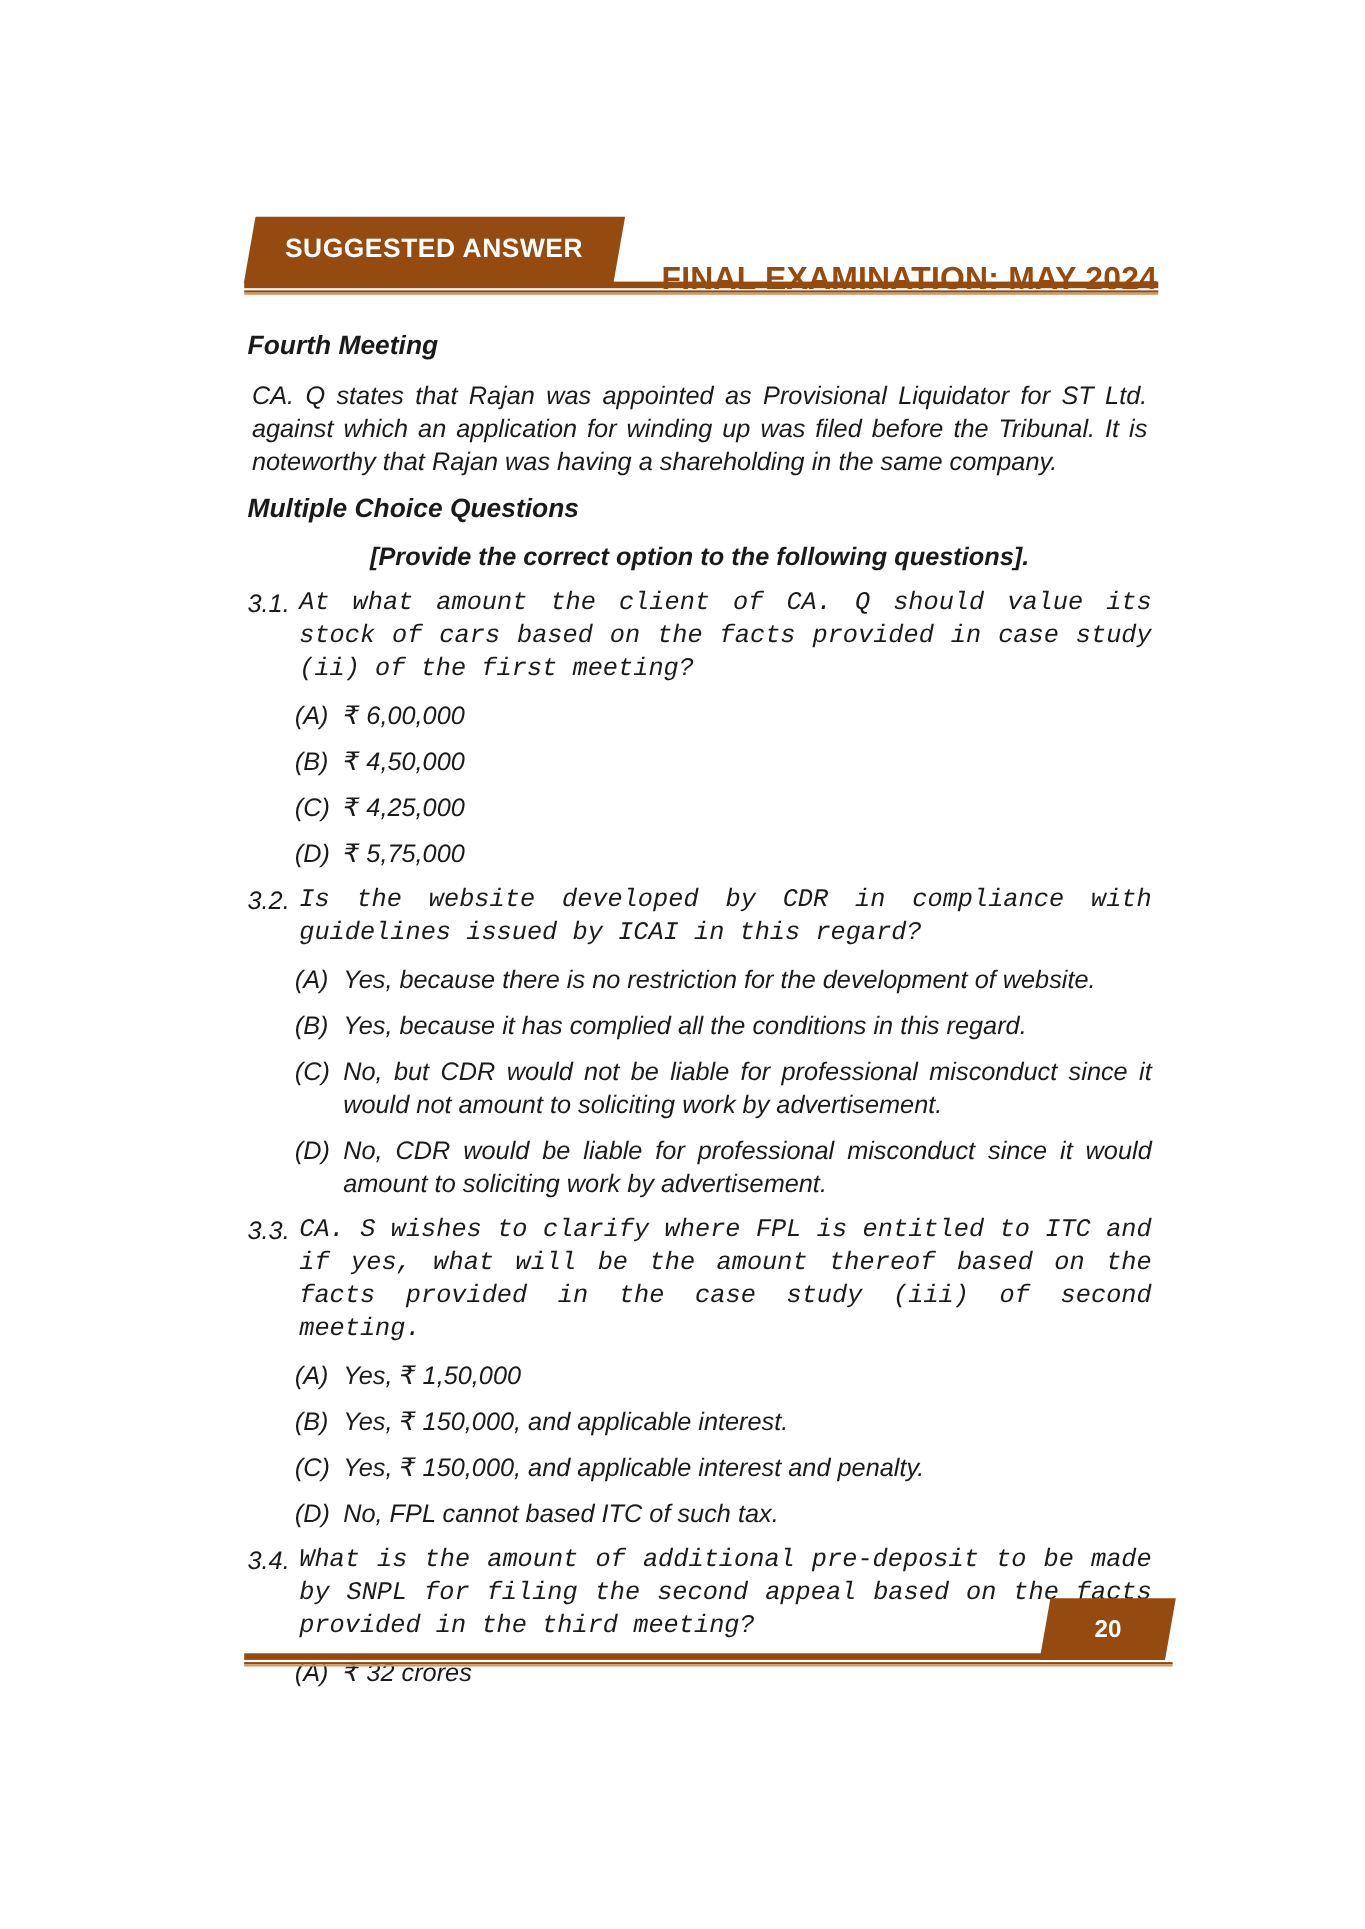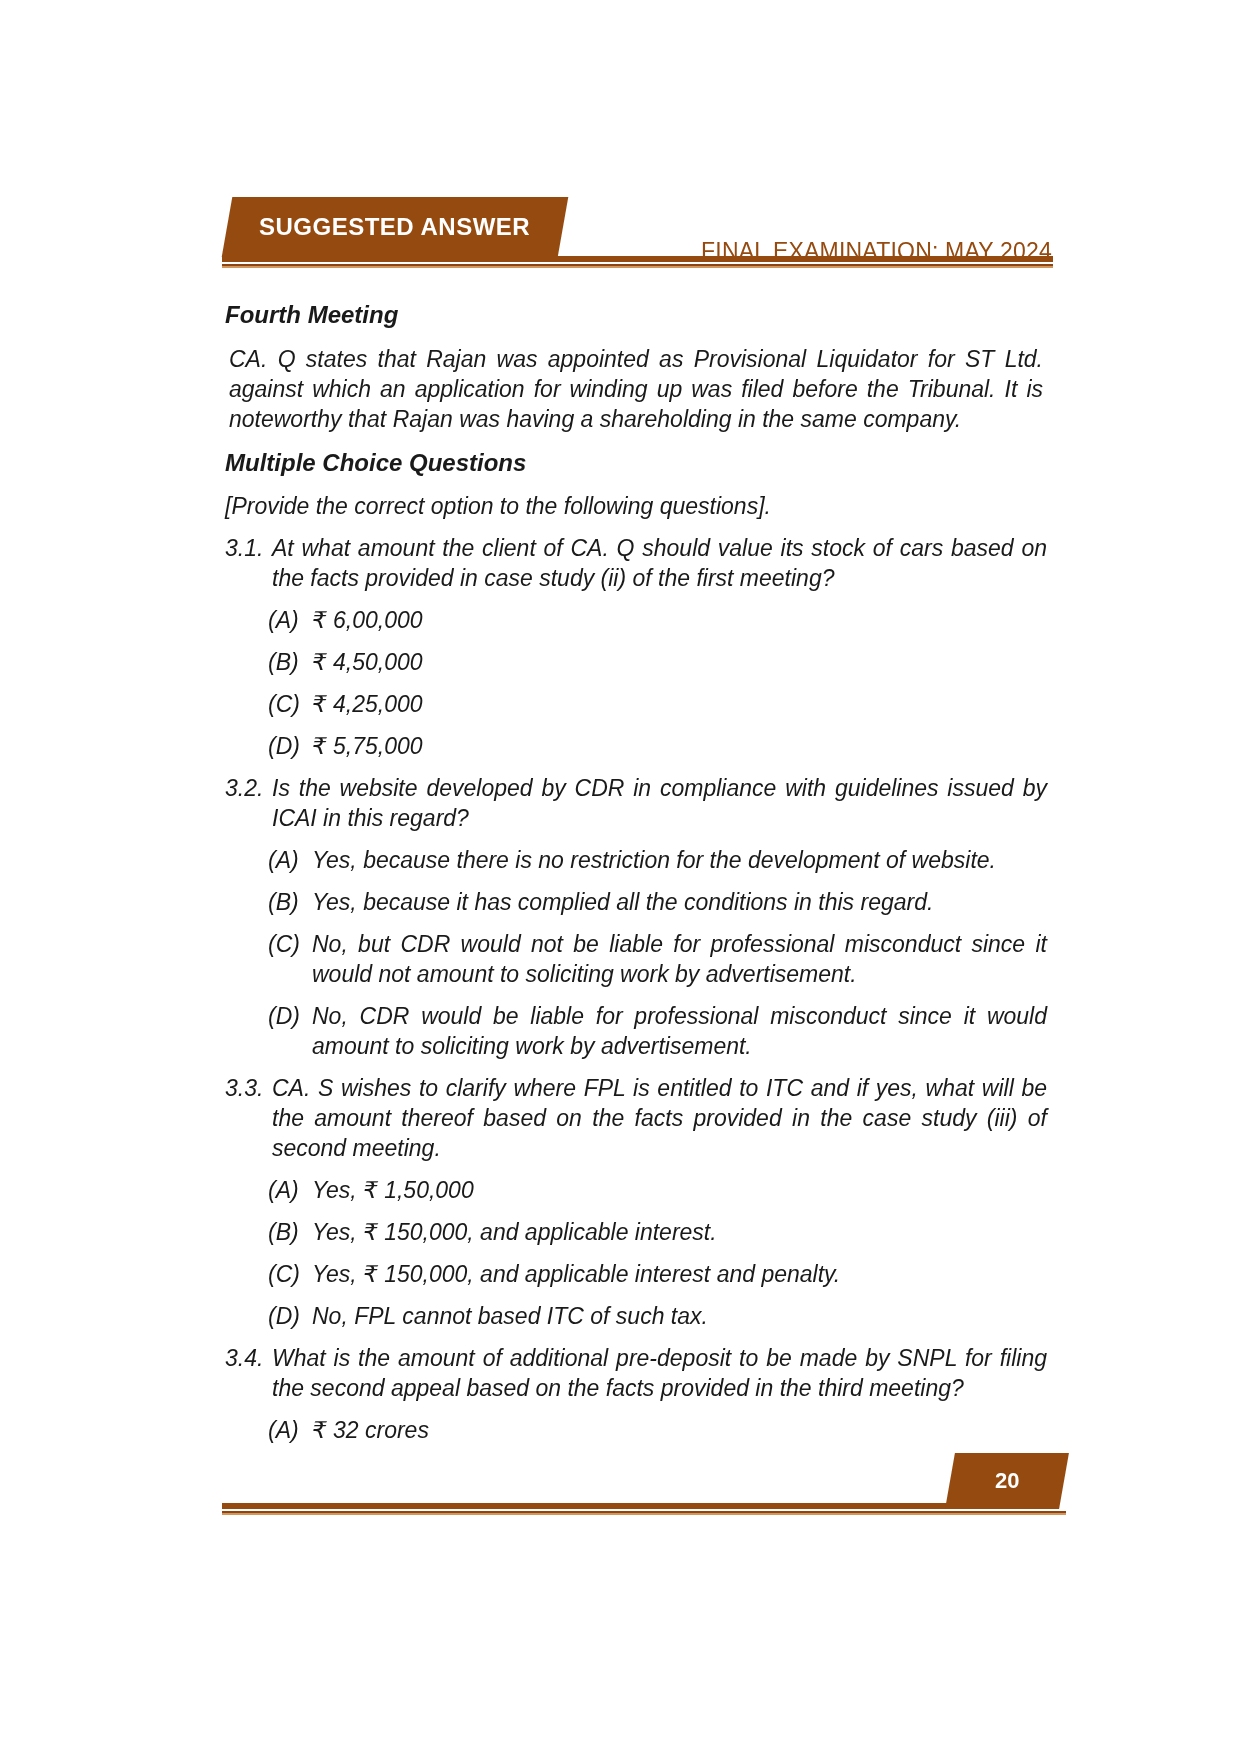--- a/index.html
+++ b/index.html
@@ -26,39 +26,39 @@
     transform:skewX(-10deg);
     display:flex;align-items:center;justify-content:center;
   }
   .banner-label{
     transform:skewX(10deg);
     color:#ffffff;font-weight:bold;font-size:24px;letter-spacing:.5px;
     white-space:nowrap;
   }
   .exam-title{
     position:absolute;top:238px;right:189px;
-    color:var(--brand);font-weight:normal;font-size:23px;letter-spacing:.2px;
+    color:var(--brand);font-weight:bold;font-size:29px;letter-spacing:.2px;
     white-space:nowrap;
   }
   .hdr-rule-thick{position:absolute;left:222px;top:256px;width:831px;height:6px;background:var(--brand);}
   .hdr-rule-dark {position:absolute;left:222px;top:264px;width:831px;height:2px;background:var(--rule-dark);}
   .hdr-rule-light{position:absolute;left:222px;top:266px;width:831px;height:2px;background:var(--rule-light);}
 
   
   .content{
     position:absolute;left:225px;top:300px;width:822px;
     font-style:italic;font-size:23px;line-height:30px;
   }
   .heading{font-weight:bold;font-size:24px;line-height:30px;margin:0;}
   .intro{margin:14px 4px 0;text-align:justify;}
   .mcq-heading{margin:14px 0 0;}
-  .instruction{margin:13px 0 0;font-weight:normal;}
+  .instruction{margin:13px 0 0;font-weight:bold;text-align:center;}
   .question{display:flex;margin:12px 0 0;}
   .q-num{flex:0 0 47px;}
-  .q-text{flex:1;text-align:justify;}
+  .q-text{flex:1;text-align:justify;font-family:Liberation Mono, monospace;}
   .opt{display:flex;margin:12px 0 0 43px;}
   .opt-label{flex:0 0 44px;}
   .opt-text{flex:1;text-align:justify;font-style:italic;}
 
   
   .page-badge{
     position:absolute;left:950px;top:1453px;width:114px;height:56px;
     background:var(--brand);
     transform:skewX(-10deg);
     display:flex;align-items:center;justify-content:center;

